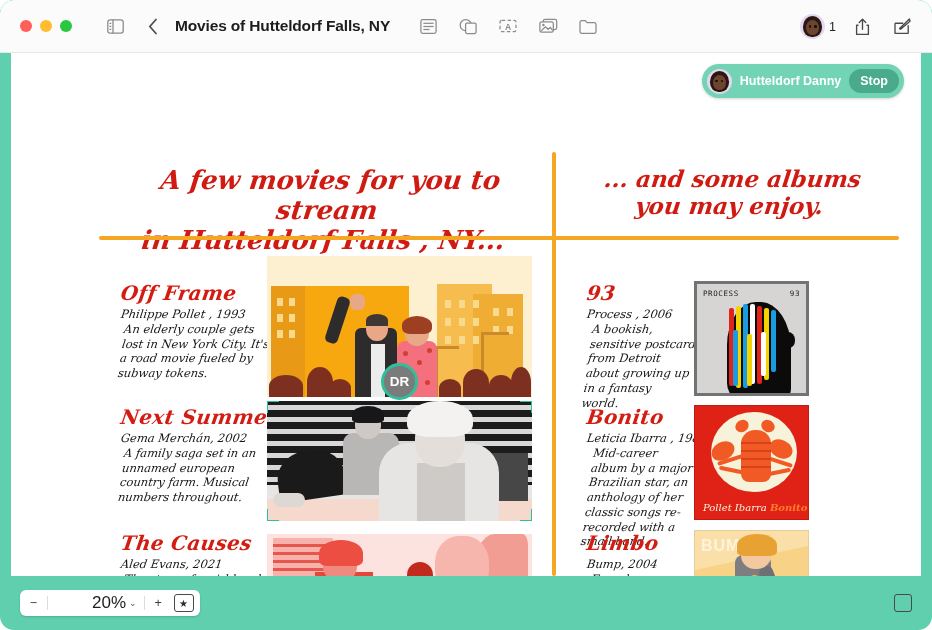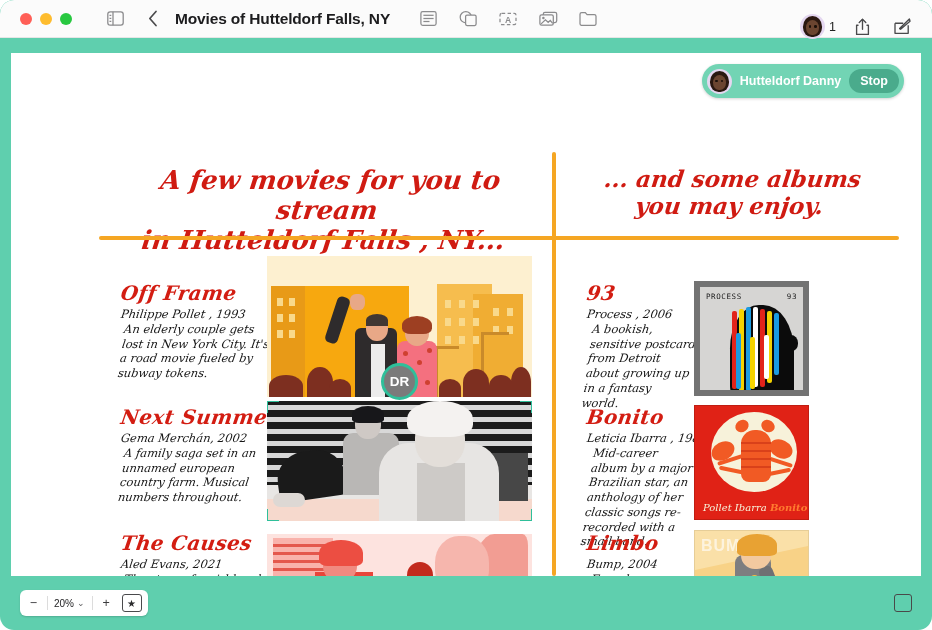--- a/index.html
+++ b/index.html
@@ -14,21 +14,21 @@
     position: absolute; left: 0; top: 0;
     width: 932px; height: 630px;
     background: #5fcfae;
     border-radius: 14px;
     overflow: hidden;
   }
 
   
   .titlebar {
     position: absolute; left: 0; top: 0;
-    width: 932px; height: 38px;
+    width: 932px; height: 53px;
     background: #fbfbfb;
     border-bottom: 1px solid #e6e6e6;
     display: flex; align-items: center;
     border-radius: 14px 14px 0 0;
   }
   .traffic { display: flex; gap: 8px; margin-left: 20px; }
   .dot { width: 12px; height: 12px; border-radius: 50%; }
   .dot.red { background: #ff5f57; }
   .dot.yellow { background: #febc2e; }
   .dot.green { background: #28c840; }
@@ -202,21 +202,21 @@
   .m3 .poster { position:absolute; left:6px; top:4px; width:60px; height:46px; background:#f9b2ab;}
   .m3 .poster-line { position:absolute; left:6px; background:#e4574c; height:3px; width:54px;}
   .m3 .p1-body { position:absolute; left:48px; top:38px; width:58px; height:76px; background:#e8453a;}
   .m3 .p1-head { position:absolute; left:56px; top:14px; width:34px; height:34px; background:#f08a80; border-radius:46%;}
   .m3 .p1-hair { position:absolute; left:52px; top:6px; width:44px; height:26px; background:#ec4e42; border-radius:50% 50% 20% 20%;}
   .m3 .p2-head { position:absolute; left:168px; top:2px; width:54px; height:60px; background:#f6b6ad; border-radius:44%;}
   .m3 .p2-hair { position:absolute; left:205px; top:0px; width:56px; height:114px; background:#f29d93; border-radius:40% 10% 0 0;}
   .m3 .mic { position:absolute; left:140px; top:28px; width:26px; height:26px; background:#c22a1d; border-radius:50%;}
 
   
-  .a1 { left: 683px; top: 228px; width: 115px; height: 115px; background: #d6d5d3; border: 6px solid #737373;}
+  .a1 { left: 683px; top: 228px; width: 115px; height: 115px; background: #d6d5d3; border: 3px solid #737373;}
   .a1 .lbl { position:absolute; top:5px; font-family:"DejaVu Sans Mono", monospace; font-size:7.5px; color:#1a1a1a; letter-spacing:.6px;}
   .a1 .lbl.l { left:6px; } .a1 .lbl.r { right:6px; }
   .a1 .silh { position:absolute; left:30px; top:18px; width:64px; height:96px; background:#0b0b0b; border-radius:45% 48% 10% 16%;}
   .a1 .nose { position:absolute; left:84px; top:48px; width:14px; height:16px; background:#0b0b0b; border-radius:0 50% 45% 0;}
   .a1 .braid { position:absolute; width:5px; border-radius:2px; }
 
   
   .a2 { left: 683px; top: 352px; width: 115px; height: 115px; background: #e02216; border: 1px solid #c01d12;}
   .a2 .circ { position:absolute; left:16px; top:6px; width:86px; height:80px; background:#f7f2da; border-radius:50%;}
   .a2 .lob-body { position:absolute; left:46px; top:24px; width:30px; height:52px; background:#f15a24; border-radius:14px 14px 8px 8px;}
@@ -244,21 +244,21 @@
   }
   .zoom-ctl {
     margin-left: 20px; height: 26px;
     background: #ffffff; border-radius: 6px;
     display: flex; align-items: center;
     box-shadow: 0 1px 2px rgba(0,0,0,.16);
     font-size: 12.5px; color: #1d1d1f;
   }
   .zc-btn { width: 27px; height: 26px; display:flex; align-items:center; justify-content:center; color:#3b3b3d; }
   .zc-sep { width: 1px; height: 14px; background: #dcdcdc; }
-  .zc-val { padding: 0 3px 0 6px; font-size: 10px; }
+  .zc-val { padding: 0 3px 0 6px; font-size: 17px; margin-left: 38px; }
   .zc-chev { padding-right: 7px; color:#5c5c5e; font-size: 9px; }
   .zc-star {
     width: 20px; height: 18px; margin: 0 6px 0 2px;
     border: 1.3px solid #4a4a4c; border-radius: 3px;
     display:flex; align-items:center; justify-content:center;
     font-size: 10px; color:#2b2b2d;
   }
   .bottom-right {
     position: absolute; right: 20px;
     width: 18px; height: 18px;

